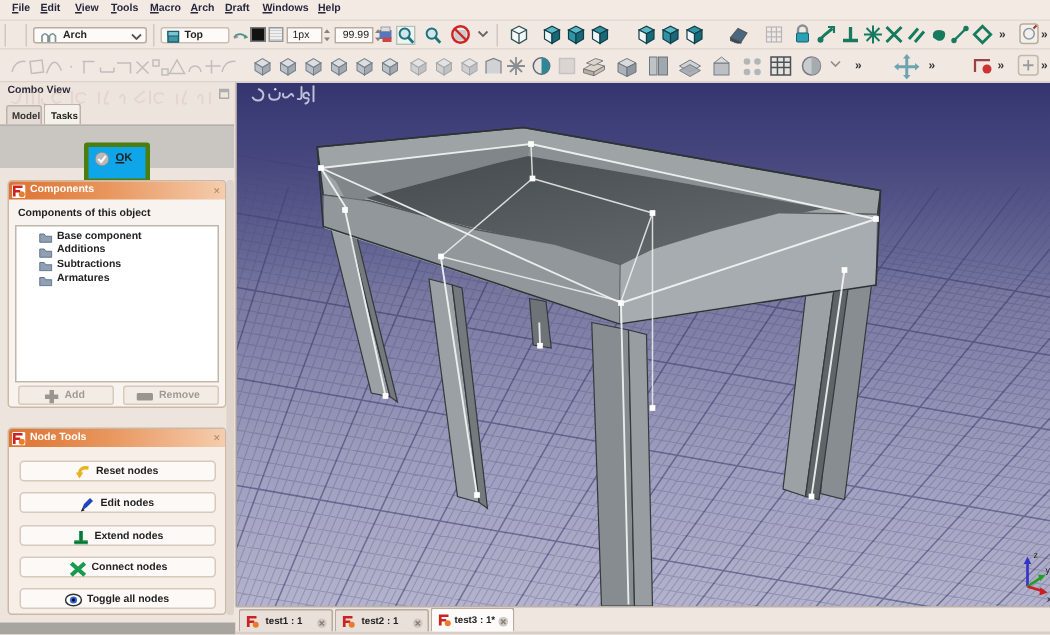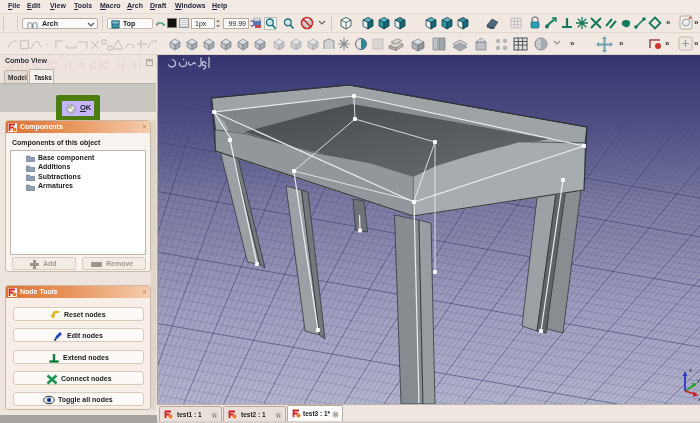--- a/index.html
+++ b/index.html
@@ -478,21 +478,21 @@
       <path d="M140 5 l0 7"></path>
     </g>
   </svg>
 <div class="abs" style="left:4px;top:70px;width:24px;height:13px;background:#e3dad3;border:1px solid #bfb3a8;border-bottom:none;border-radius:2px 2px 0 0">
     <span class="abs" style="left:3px;top:2.5px;font-size:6.5px;font-weight:bold;color:#333">Model</span>
   </div>
 <div class="abs" style="left:29px;top:69px;width:25px;height:14px;background:#f6f0ea;border:1px solid #bfb3a8;border-bottom:none;border-radius:2px 2px 0 0">
     <span class="abs" style="left:4px;top:3.5px;font-size:6.5px;font-weight:bold;color:#222">Tasks</span>
   </div>
 <div class="abs" style="left:0px;top:83px;width:156px;height:29px;background:#c9c5c1;border-top:1px solid #b3afab"></div>
-<div class="abs" style="left:56px;top:95px;width:44px;height:27px;background:#c4b5fd;border:6px solid #4d7c0f;border-radius:2px">
+<div class="abs" style="left:56px;top:95px;width:44px;height:27px;background:#0ea5e9;border:3px solid #4d7c0f;border-radius:2px">
     <svg class="abs" style="left:4px;top:2.5px" width="10" height="10">
       <circle cx="5" cy="5" r="4.5" fill="#b9b9b9" stroke="#888" stroke-width="0.5"></circle>
       <path d="M2.5 5 L4.5 7 L7.5 3" stroke="#fff" stroke-width="1.4" fill="none"></path>
     </svg>
     <span class="abs" style="left:18px;top:2px;font-size:7.5px;font-weight:bold;color:#222"><u>O</u>K</span>
   </div>
 <div class="abs" style="left:5px;top:120px;width:146px;height:152px;background:#f8f3ee;border:1px solid #cbb9a8;border-radius:3px"></div>
 <div class="abs" style="left:6px;top:121px;width:144px;height:12px;background:linear-gradient(90deg,#dd7231,#e8955c 45%,#f5cdae);border-radius:2px 2px 0 0">
     <svg class="abs" style="left:2px;top:1.5px" width="9" height="9">
       <rect width="9" height="9" fill="#fff" rx="1"></rect>

